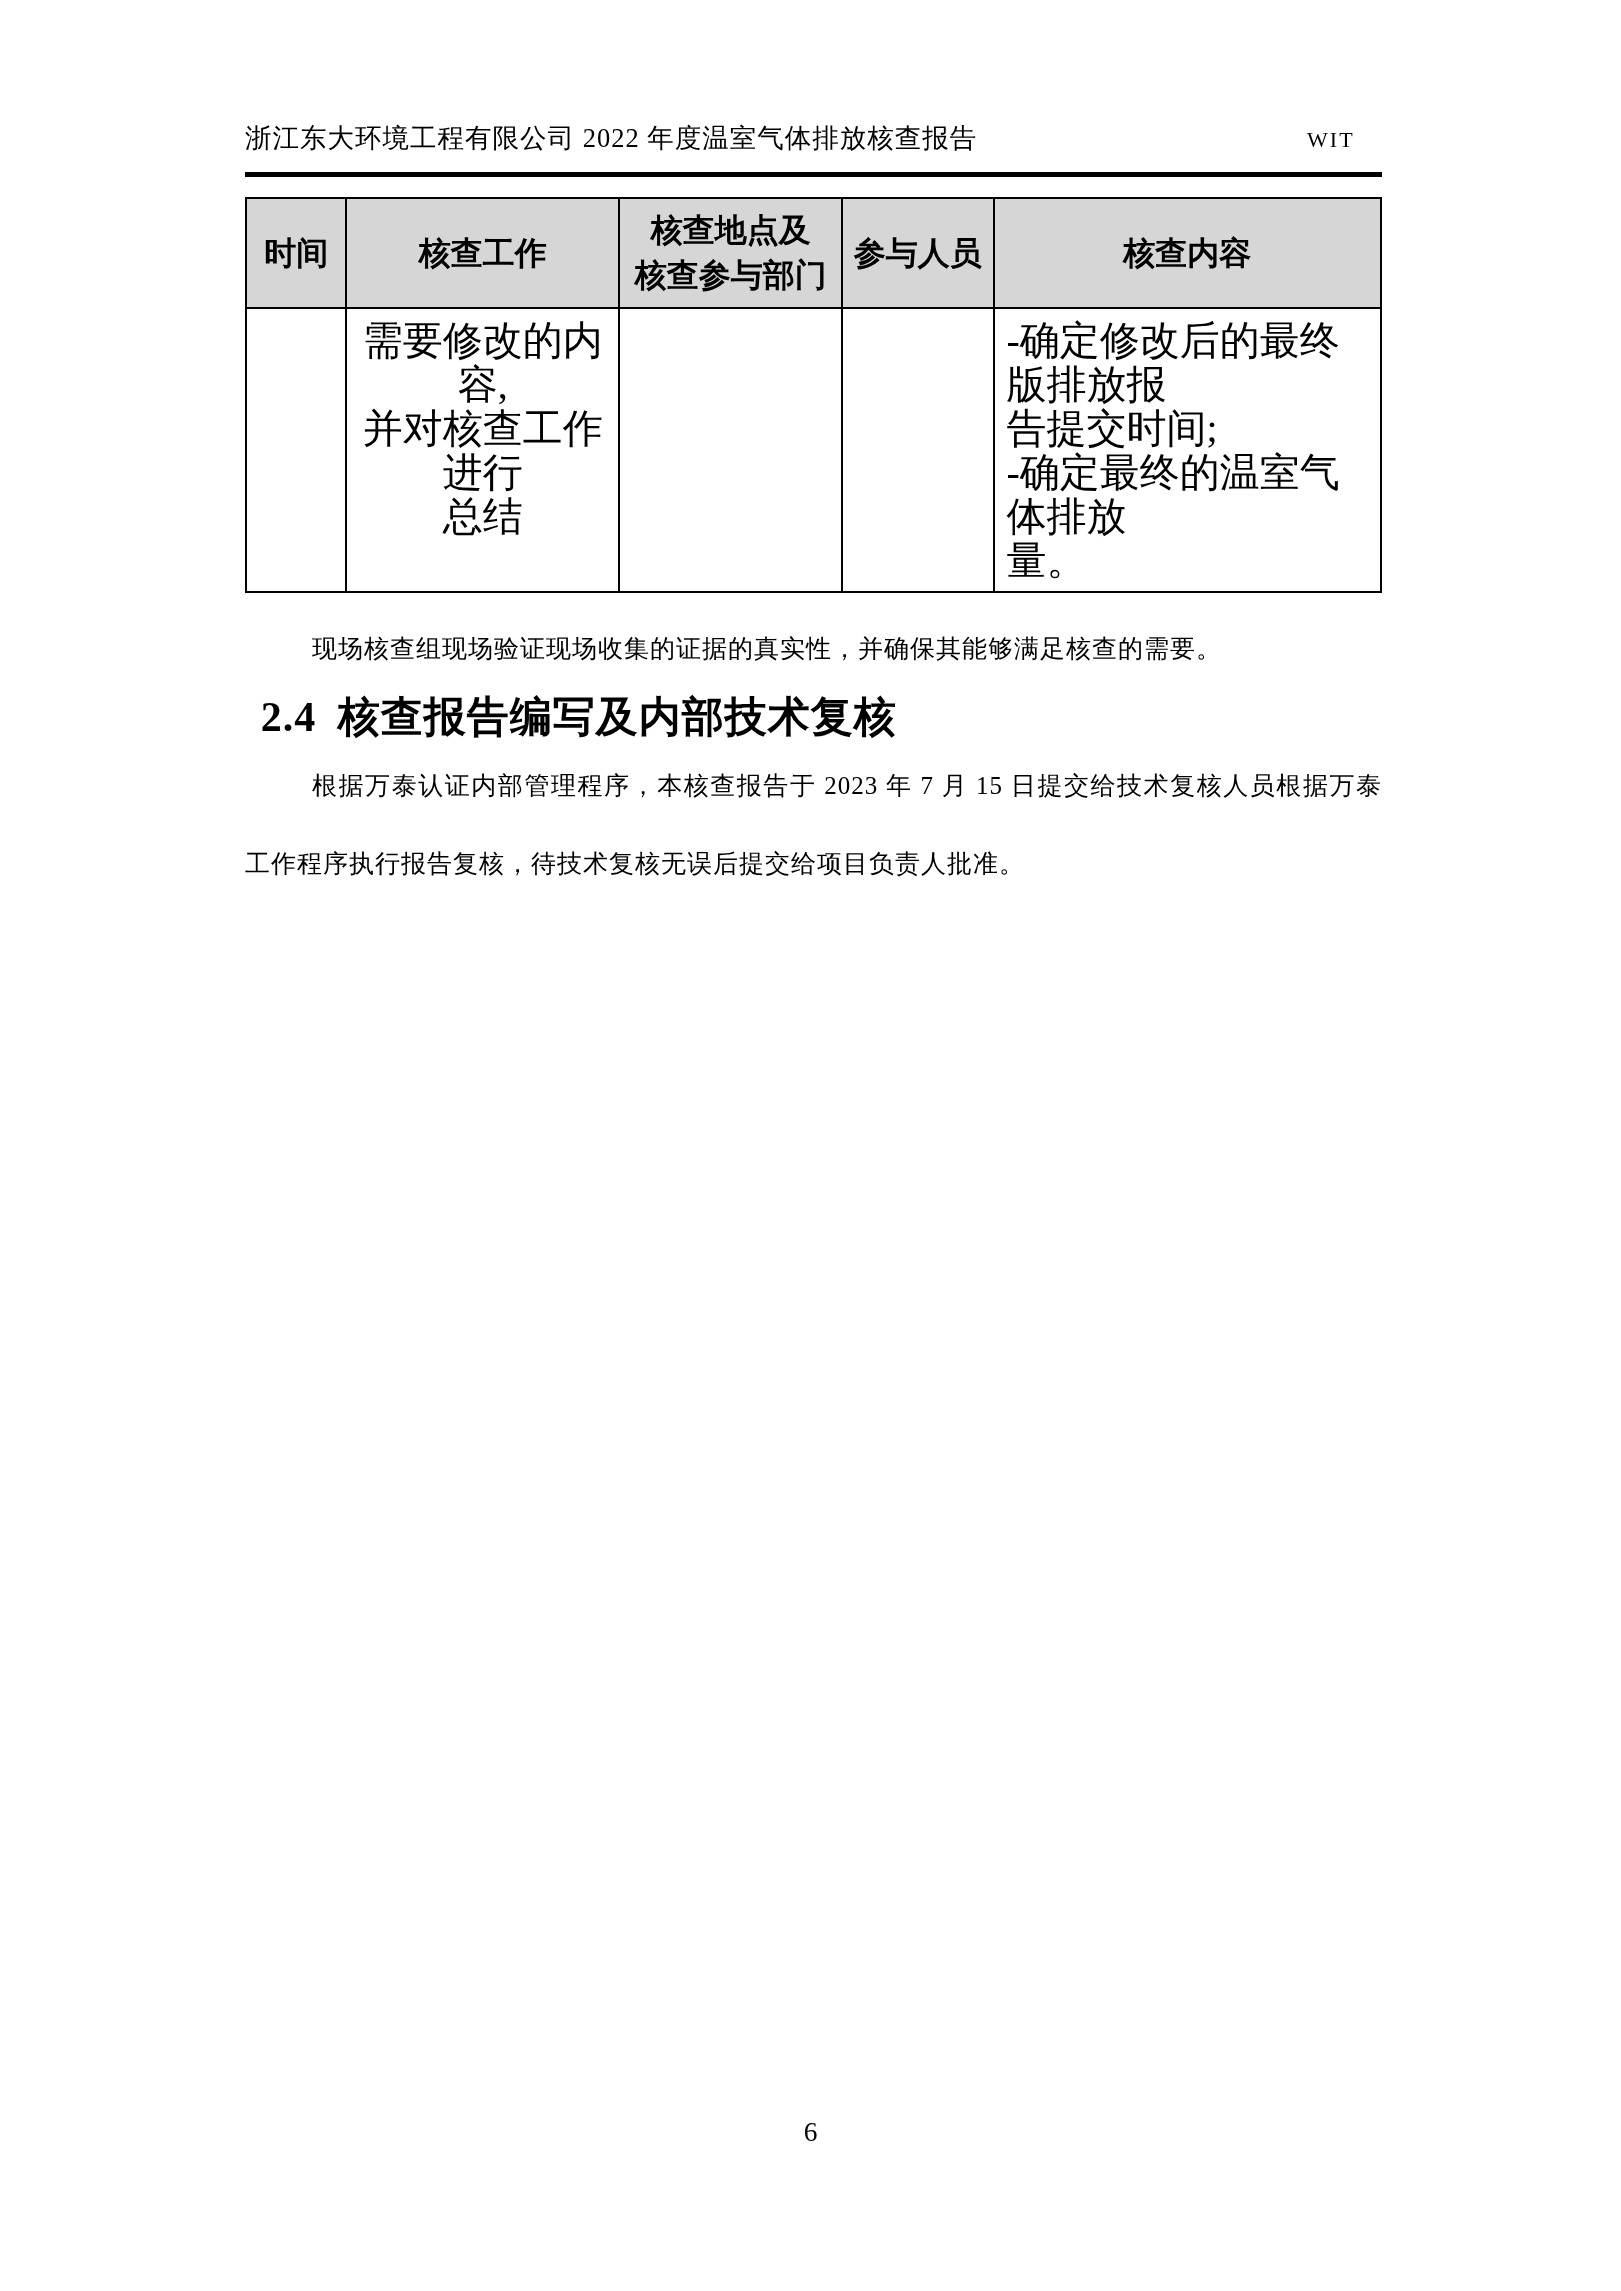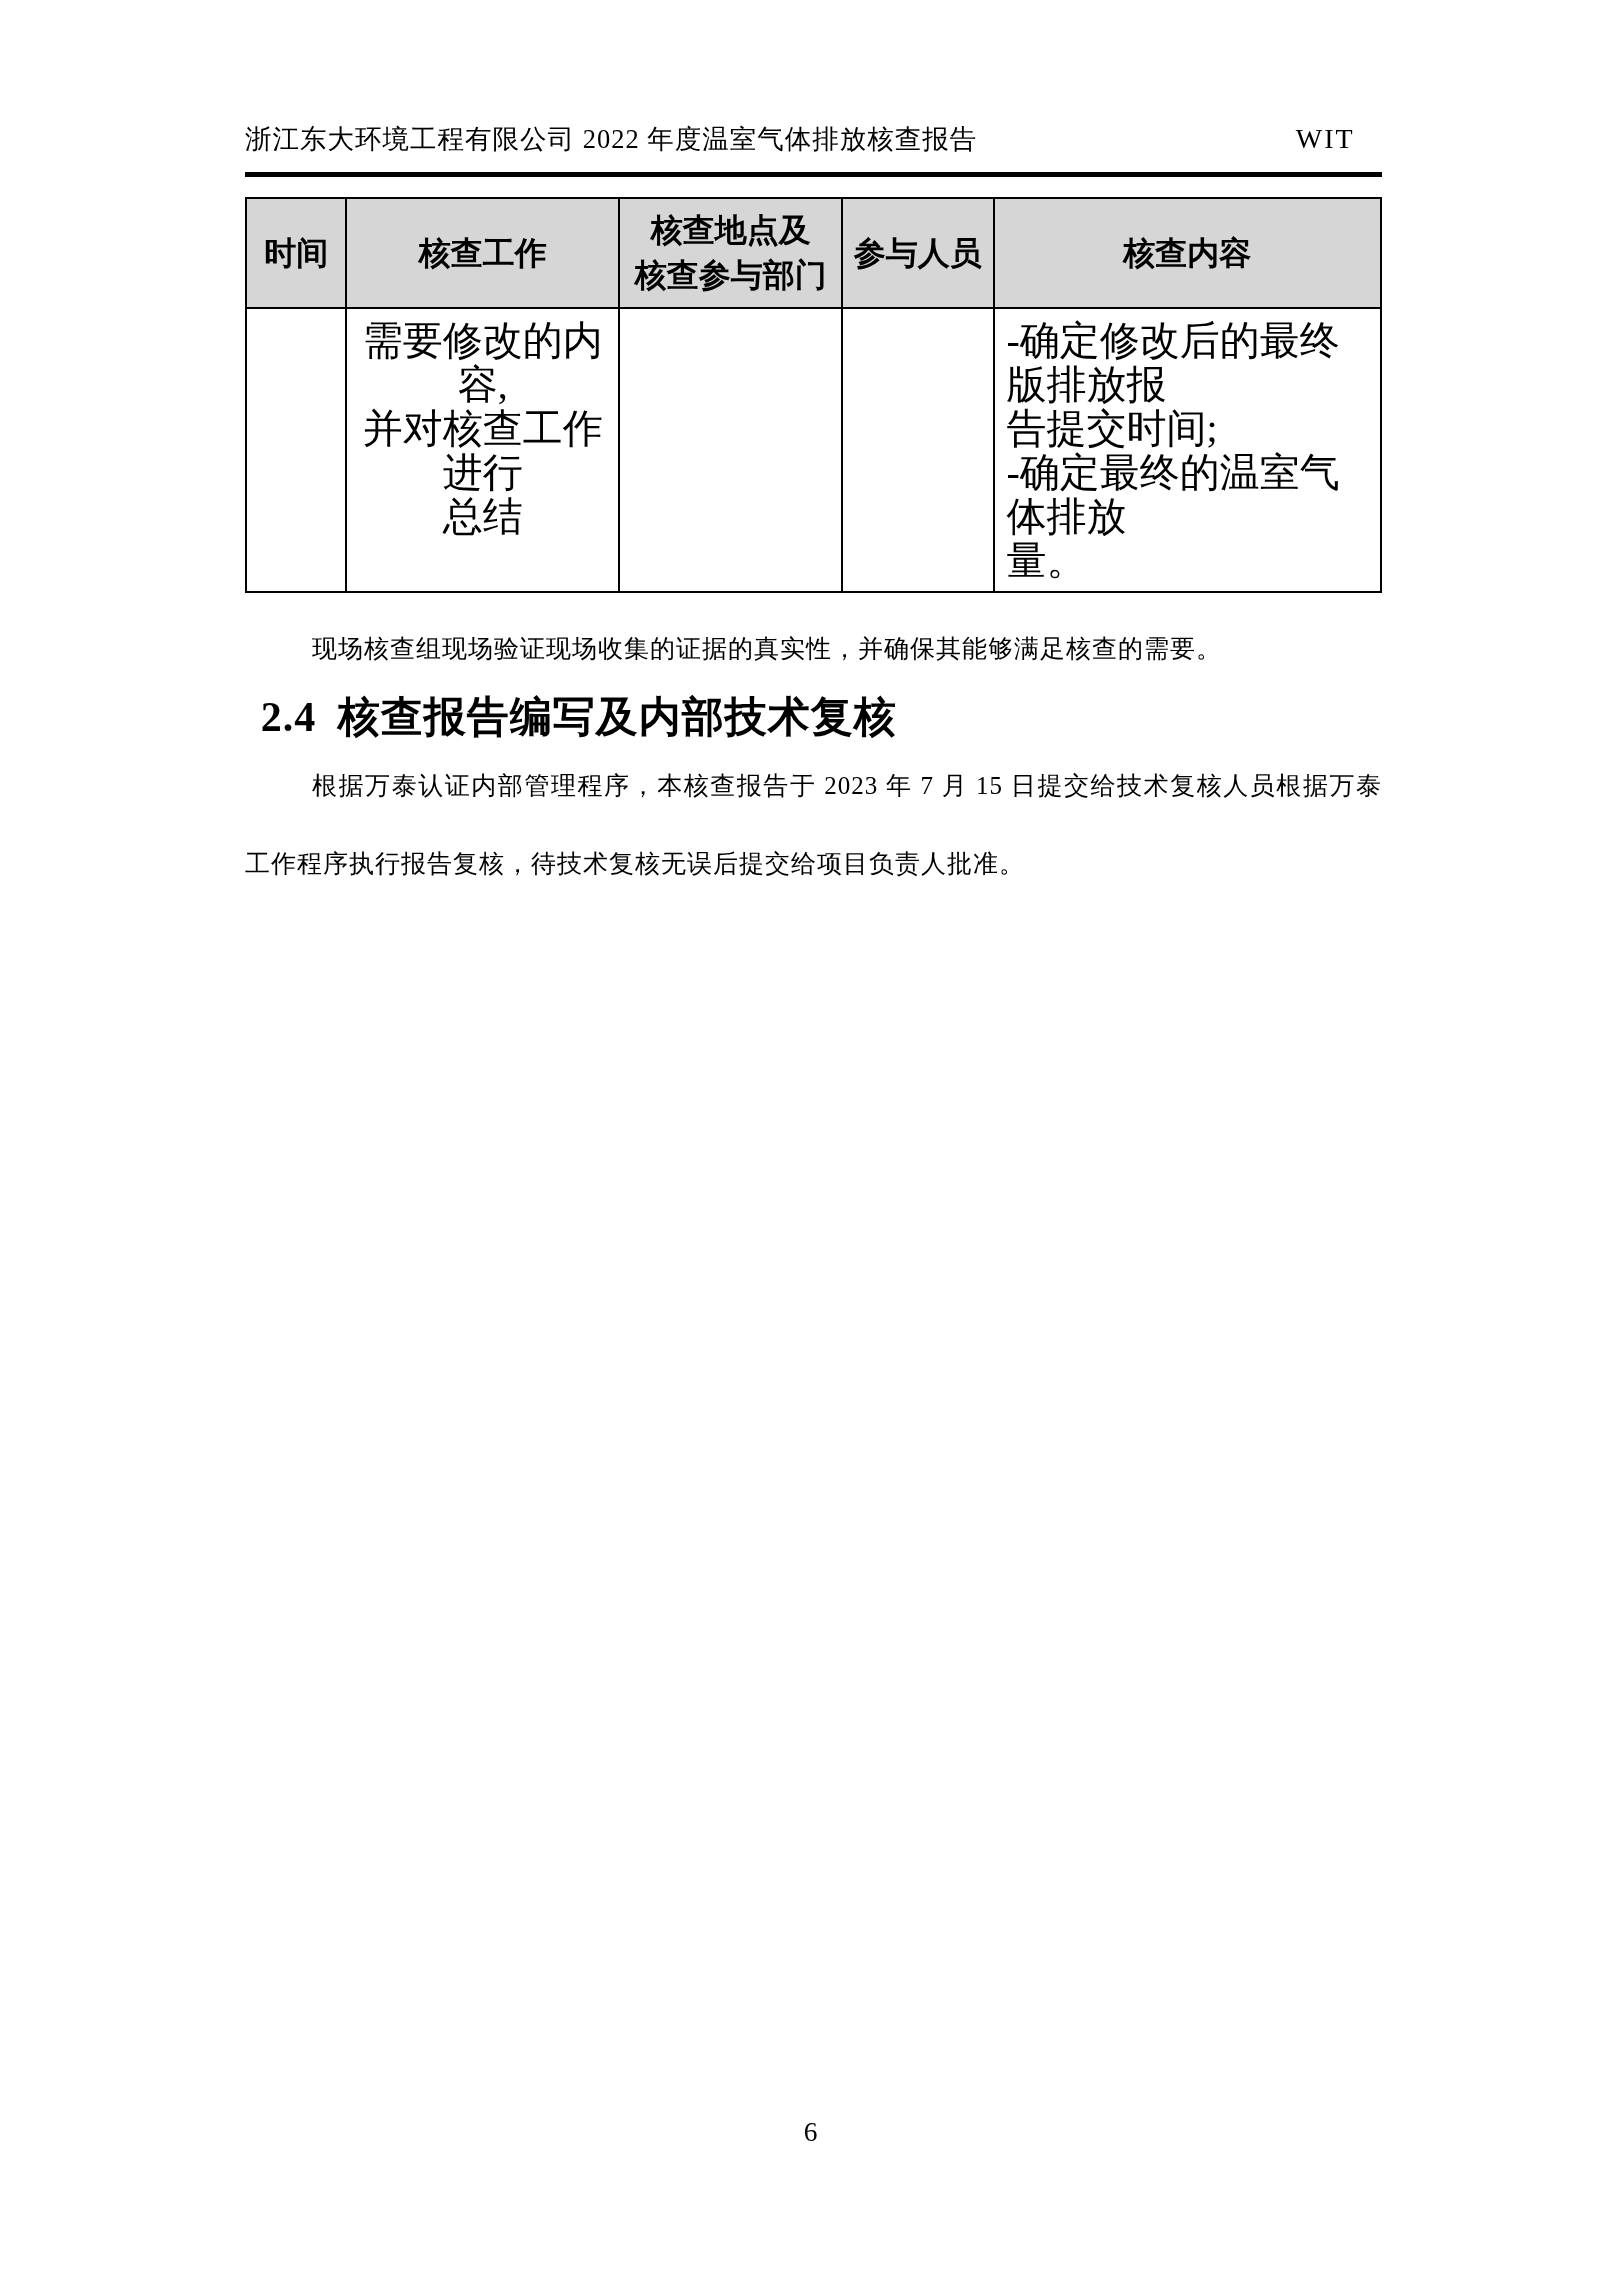--- a/index.html
+++ b/index.html
@@ -25,21 +25,21 @@
     justify-content: space-between;
     align-items: baseline;
     padding-top: 122px;
   }
   .page-header .doc-title {
     font-size: 26.5px;
     line-height: 33px;
     letter-spacing: 1px;
   }
   .page-header .logo-text {
-    font-size: 28px;
+    font-size: 22px;
     line-height: 33px;
     letter-spacing: 2px;
     margin-right: 27.4px;
   }
   .header-rule {
     margin-top: 15.7px;
     height: 4.9px;
     background: #000000;
     border: none;
   }

